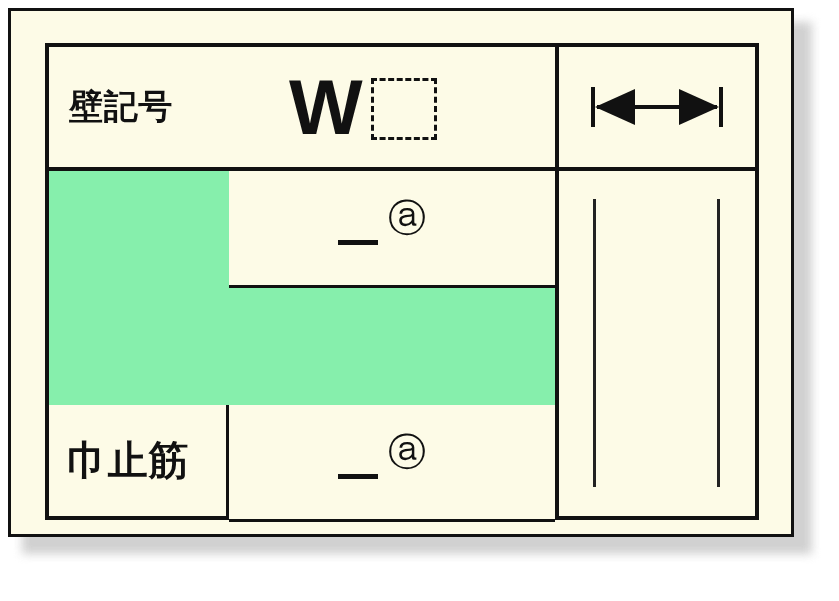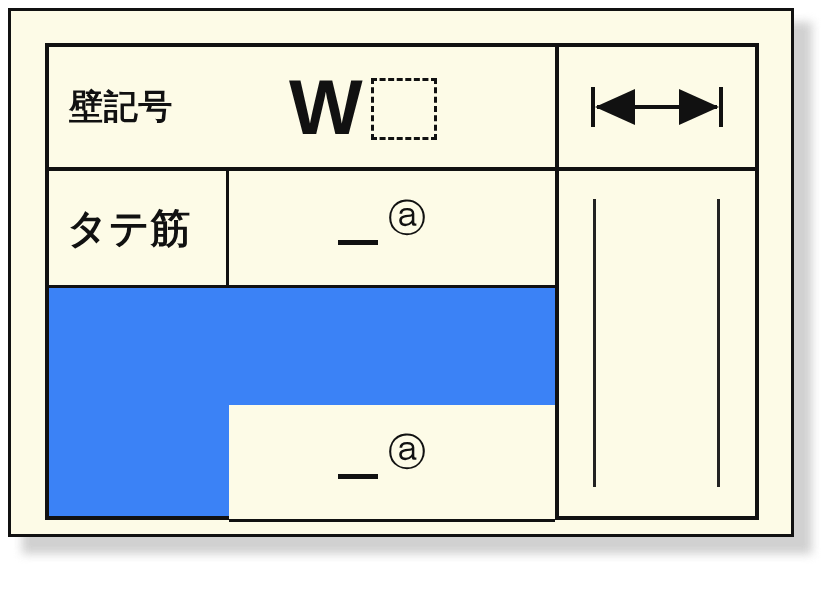--- a/index.html
+++ b/index.html
@@ -36,21 +36,21 @@
     box-sizing: border-box;
   }
 
   
   #schedule-table {
     position: absolute;
     left: 34px;
     top: 32px;
     width: 714px;
     height: 477px;
-    background: #3b82f6;
+    background: #86efac;
     border: 4px solid #111111;
     box-sizing: border-box;
   }
 
   
   .cell {
     position: absolute;
     box-sizing: border-box;
     background: #fdfbe7;
     display: flex;
@@ -231,32 +231,32 @@
         </svg>
       </div>
 
       <div id="diagram-body">
         <div class="wall-face-line" id="wall-face-left"></div>
         <div class="wall-face-line" id="wall-face-right"></div>
       </div>
 
     </div>
 
-    <div class="cell row-label-cell row-divider" id="row-tate-label">
-      <span class="jp-label row-label-text">タテ筋</span>
-    </div>
     <div class="cell row-value-cell row-divider" id="row-tate-value">
       <div class="spacing-notation">
         <span class="spacing-blank"></span>
         <span class="spacing-at">ⓐ</span>
       </div>
     </div>
 
     <div class="cell row-value-cell row-divider" id="row-yoko-value">
       <div class="spacing-notation">
         <span class="spacing-blank"></span>
         <span class="spacing-at">ⓐ</span>
       </div>
     </div>
 
+    <div class="cell row-label-cell" id="row-habatome-label">
+      <span class="jp-label row-label-text">巾止筋</span>
+    </div>
 
   </div>
 </div>
 
 </body></html>

